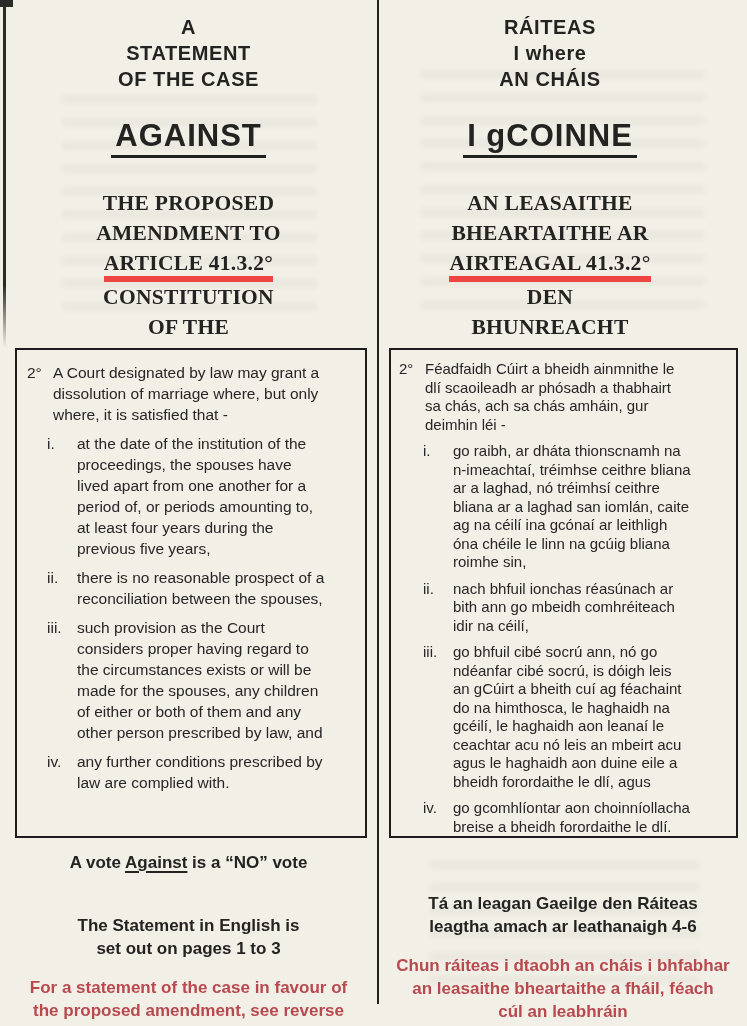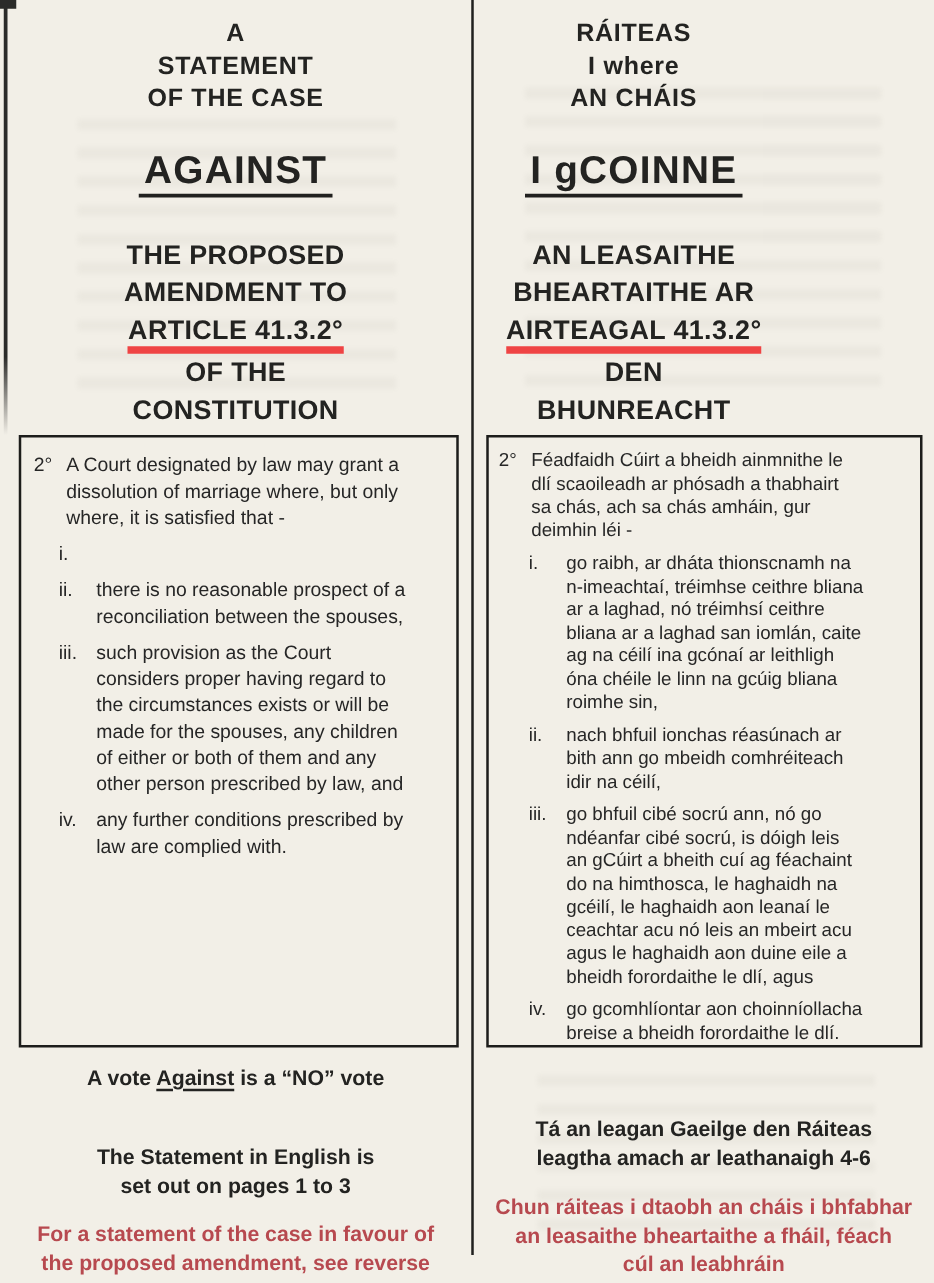--- a/index.html
+++ b/index.html
@@ -36,31 +36,31 @@
   .tex2 { left: 420px; top: 70px;  width: 285px; height: 250px; }
   .tex3 { left: 430px; top: 860px; width: 270px; height: 130px; }
 
   .divider {
     position: absolute; left: 377px; top: 0; width: 2px; height: 1004px;
     background: #21211f;
   }
 
   .col { position: absolute; top: 0; text-align: center; }
   .col-left  { left: 0;     width: 377px; }
-  .col-right { left: 357px; width: 300px; }
+  .col-right { left: 400px; width: 300px; }
 
   .header { padding-top: 14px; font-weight: 700; color: #232321; }
   .t-line { font-size: 20px; line-height: 26px; letter-spacing: 0.6px; }
   .keyword-row { margin-top: 27px; line-height: 34px; }
   .kw {
     display: inline-block; font-size: 31px; letter-spacing: 1px;
     border-bottom: 3px solid #21211f; padding: 0 4px 2px;
   }
   .subtitle { margin-top: 30px; }
-  .s-line { font-size: 21.5px; line-height: 30px; letter-spacing: 0.3px; }
+  .s-line { font-size: 21.5px; line-height: 30px; letter-spacing: 0.3px; font-family: Liberation Serif, serif; }
   .ulb {
     display: inline-block; border-bottom: 6px solid #ef4444;
     padding-bottom: 0; line-height: 26px;
   }
 
   .box {
     position: absolute;
     border: 2px solid #1d1d1b;
     text-align: left;
     color: #262626;
@@ -118,22 +118,22 @@
       <div class="t-line">A</div>
       <div class="t-line">STATEMENT</div>
       <div class="t-line">OF THE CASE</div>
       <div class="keyword-row">
         <span class="kw">AGAINST</span>
       </div>
       <div class="subtitle">
         <div class="s-line">THE PROPOSED</div>
         <div class="s-line">AMENDMENT TO</div>
         <div class="s-line"><span class="ulb">ARTICLE 41.3.2°</span></div>
+        <div class="s-line">CONSTITUTION</div>
         <div class="s-line">OF THE</div>
-        <div class="s-line">CONSTITUTION</div>
       </div>
     </header>
   </section>
 
   <section class="col col-right">
     <header class="header">
       <div class="t-line">RÁITEAS</div>
       <div class="t-line">I where</div>
       <div class="t-line">AN CHÁIS</div>
       <div class="keyword-row">
@@ -151,20 +151,26 @@
 
   <div class="box box-left">
     <div class="clause">
       <span class="clabel">2°</span>
       <span class="ctext">A Court designated by law may grant a
 dissolution of marriage where, but only
 where, it is satisfied that -</span>
     </div>
     <div class="item">
       <span class="inum">i.</span>
+      <span class="itext">at the date of the institution of the
+proceedings, the spouses have
+lived apart from one another for a
+period of, or periods amounting to,
+at least four years during the
+previous five years,</span>
     </div>
     <div class="item">
       <span class="inum">ii.</span>
       <span class="itext">there is no reasonable prospect of a
 reconciliation between the spouses,</span>
     </div>
     <div class="item">
       <span class="inum">iii.</span>
       <span class="itext">such provision as the Court
 considers proper having regard to

